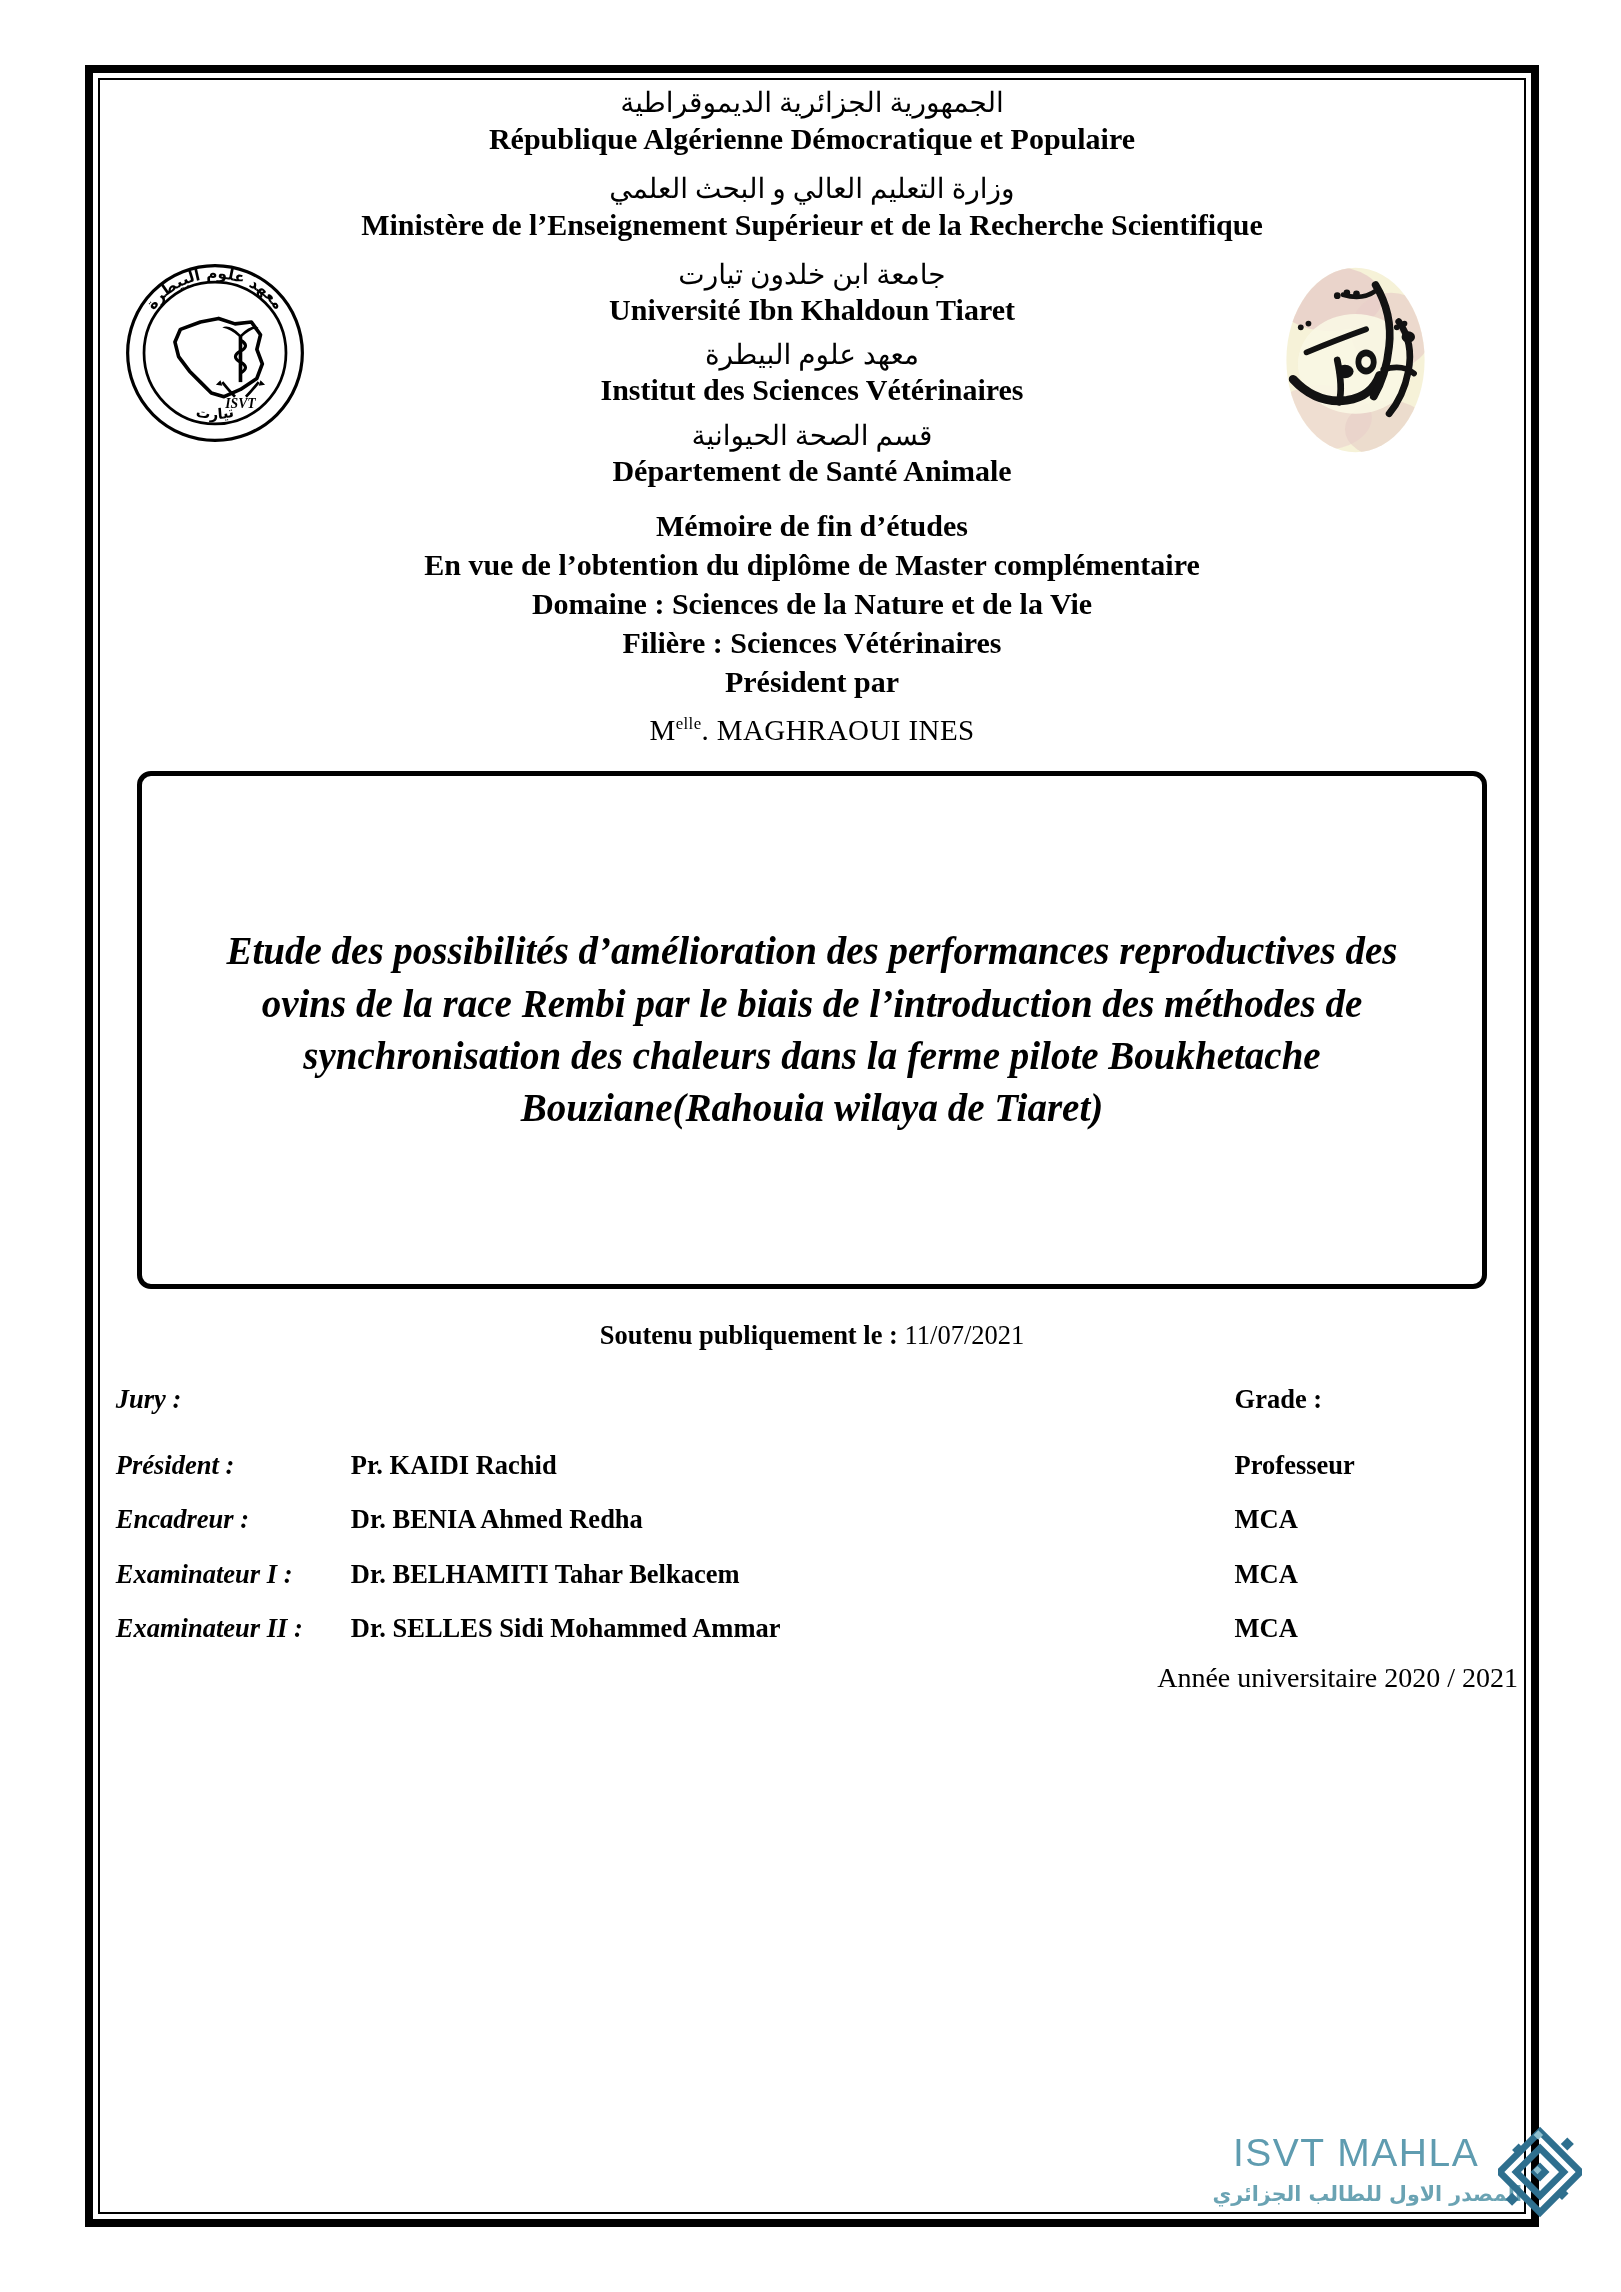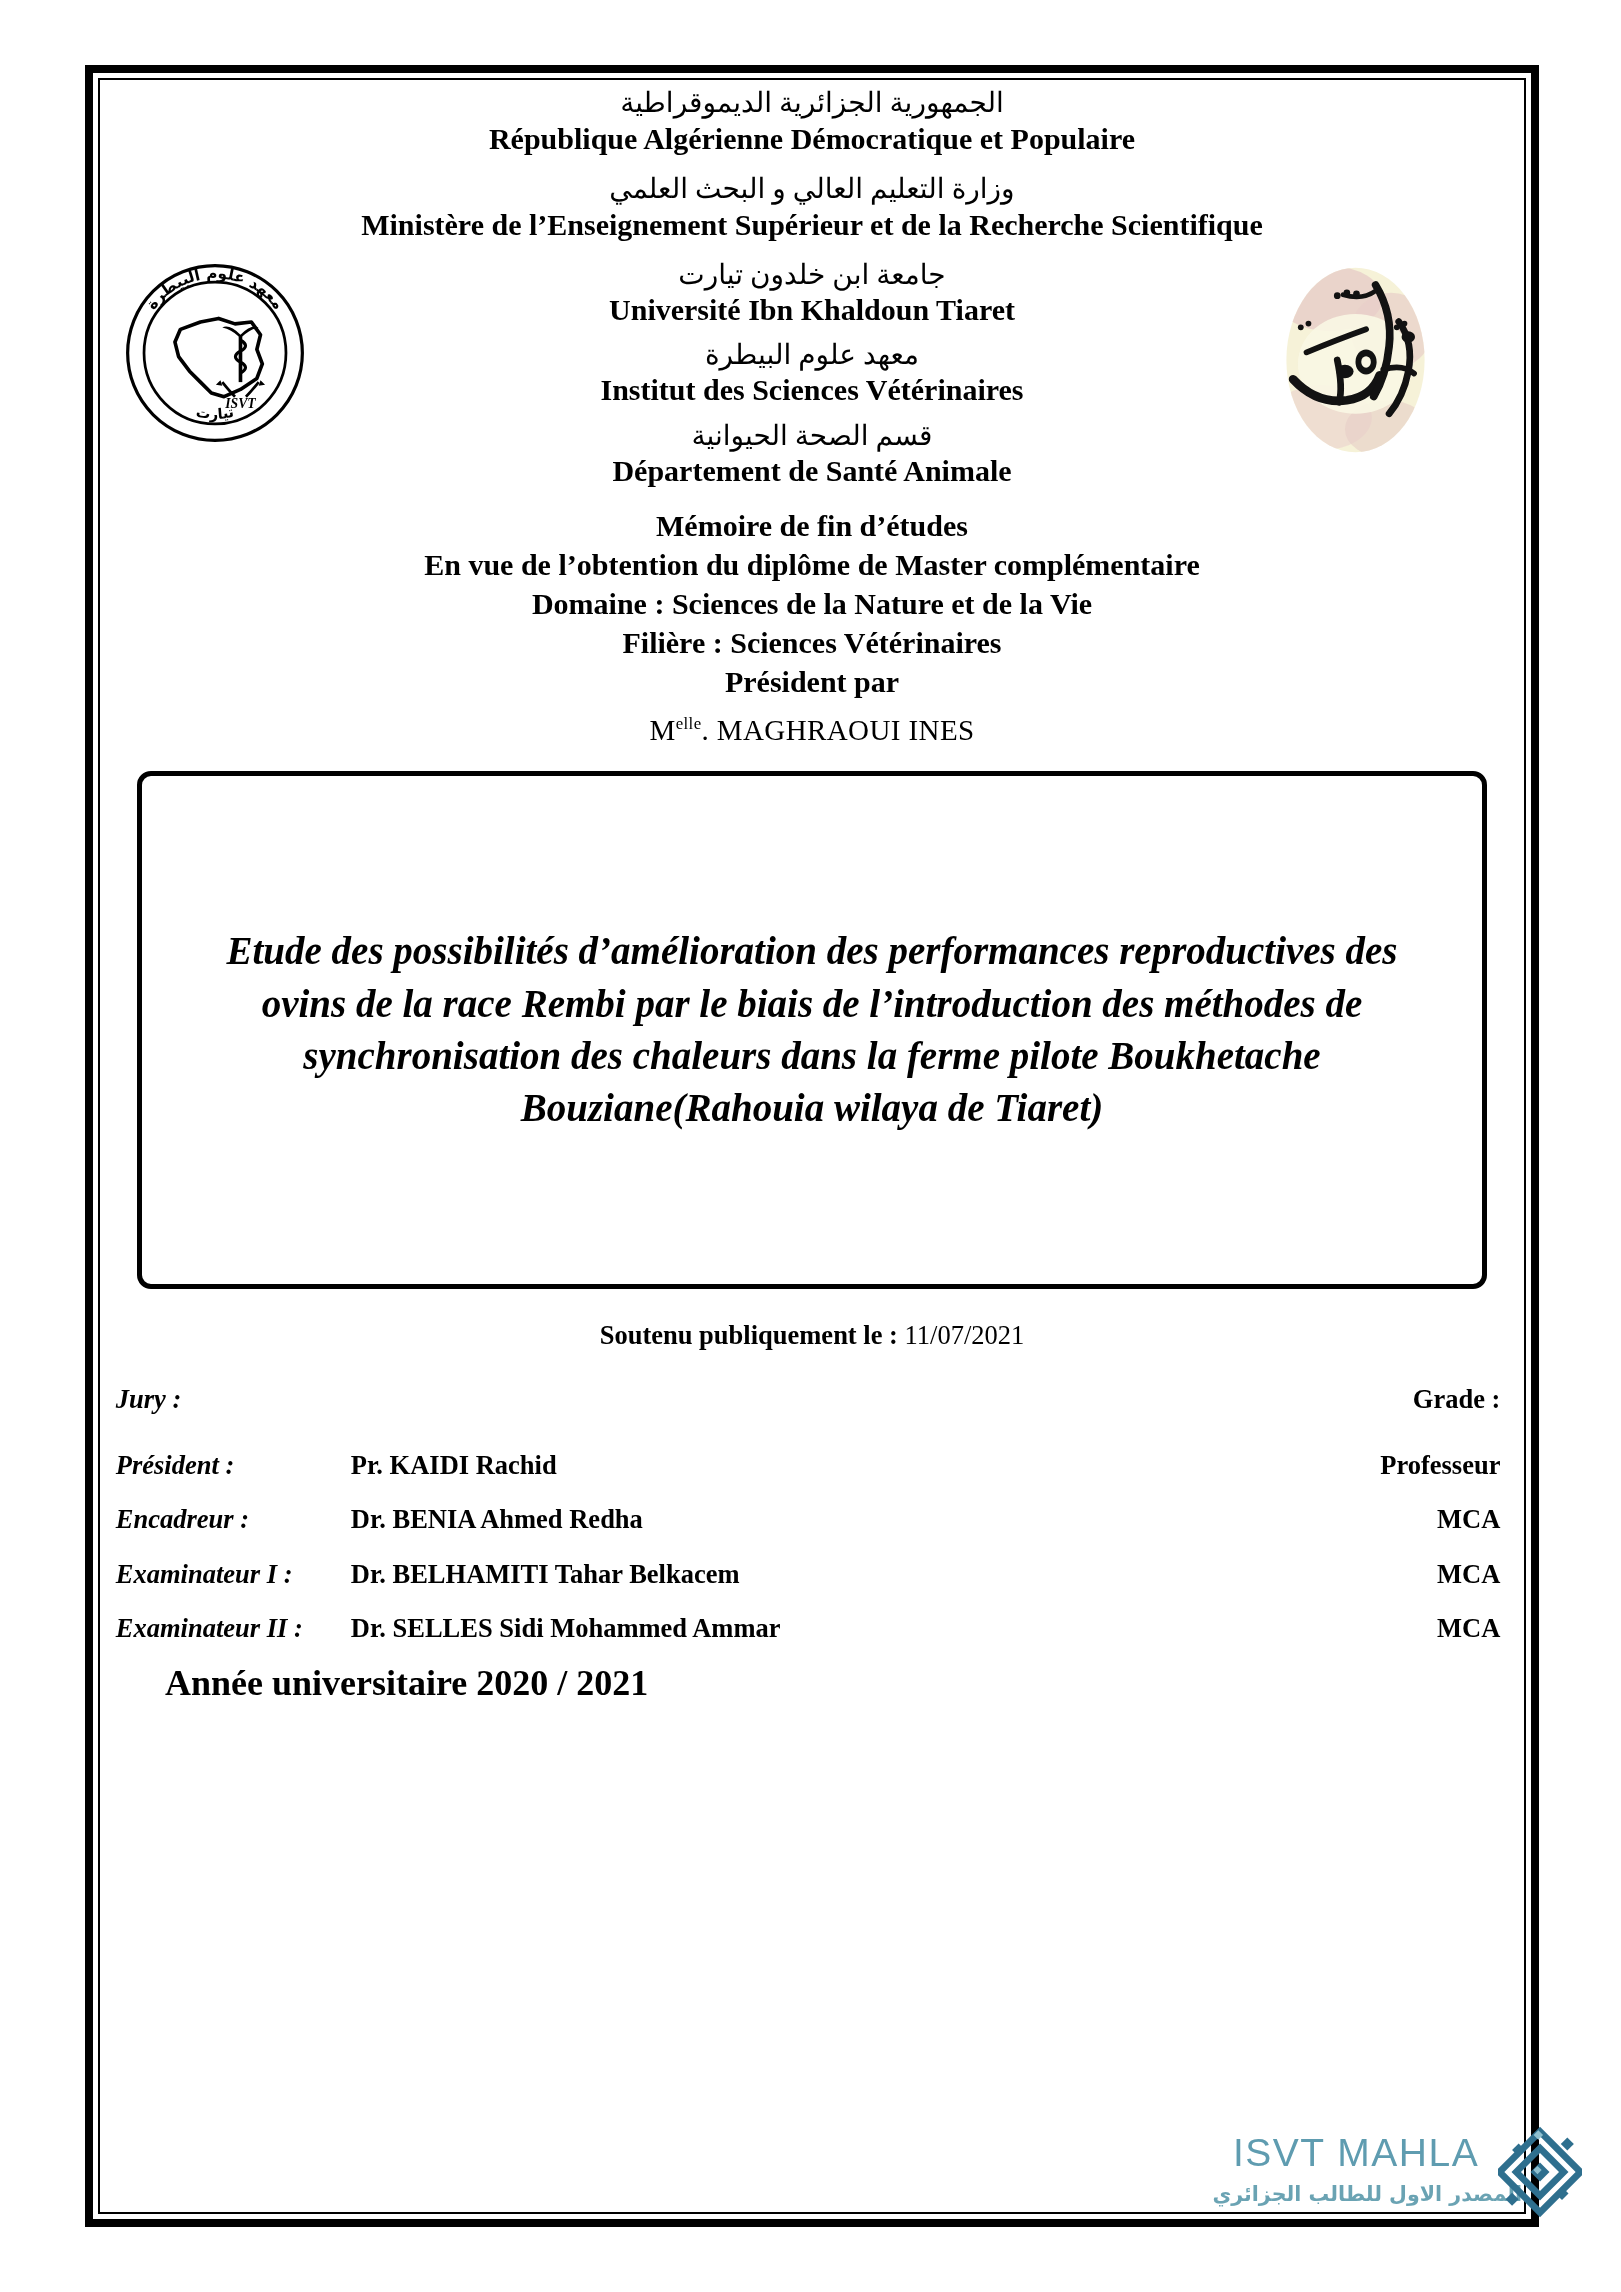--- a/index.html
+++ b/index.html
@@ -160,27 +160,27 @@
     font-size: 26.5px;
     font-weight: bold;
   }
   #jury td {
     padding: 0 0 23.5px 0;
     vertical-align: top;
     white-space: nowrap;
   }
   #jury .c-role  { width: 235px; padding-left: 9.8px; font-style: italic; }
   #jury .c-name  { }
-  #jury .c-grade { text-align: right; padding-right: 17.6px; }
+  #jury .c-grade { text-align: left; padding-right: 17.6px; }
   #jury .hdr-row td { padding-bottom: 35px; }
 
   #year-line {
-    text-align: left;
-    font-size: 36px;
-    font-weight: bold;
+    text-align: right;
+    font-size: 28px;
+    font-weight: normal;
     margin-top: -5.9px;
     padding-left: 59px;
   }
 
   
   #watermark {
     position: absolute;
     left: 1233px;
     top: 2125px;
     width: 323px;

